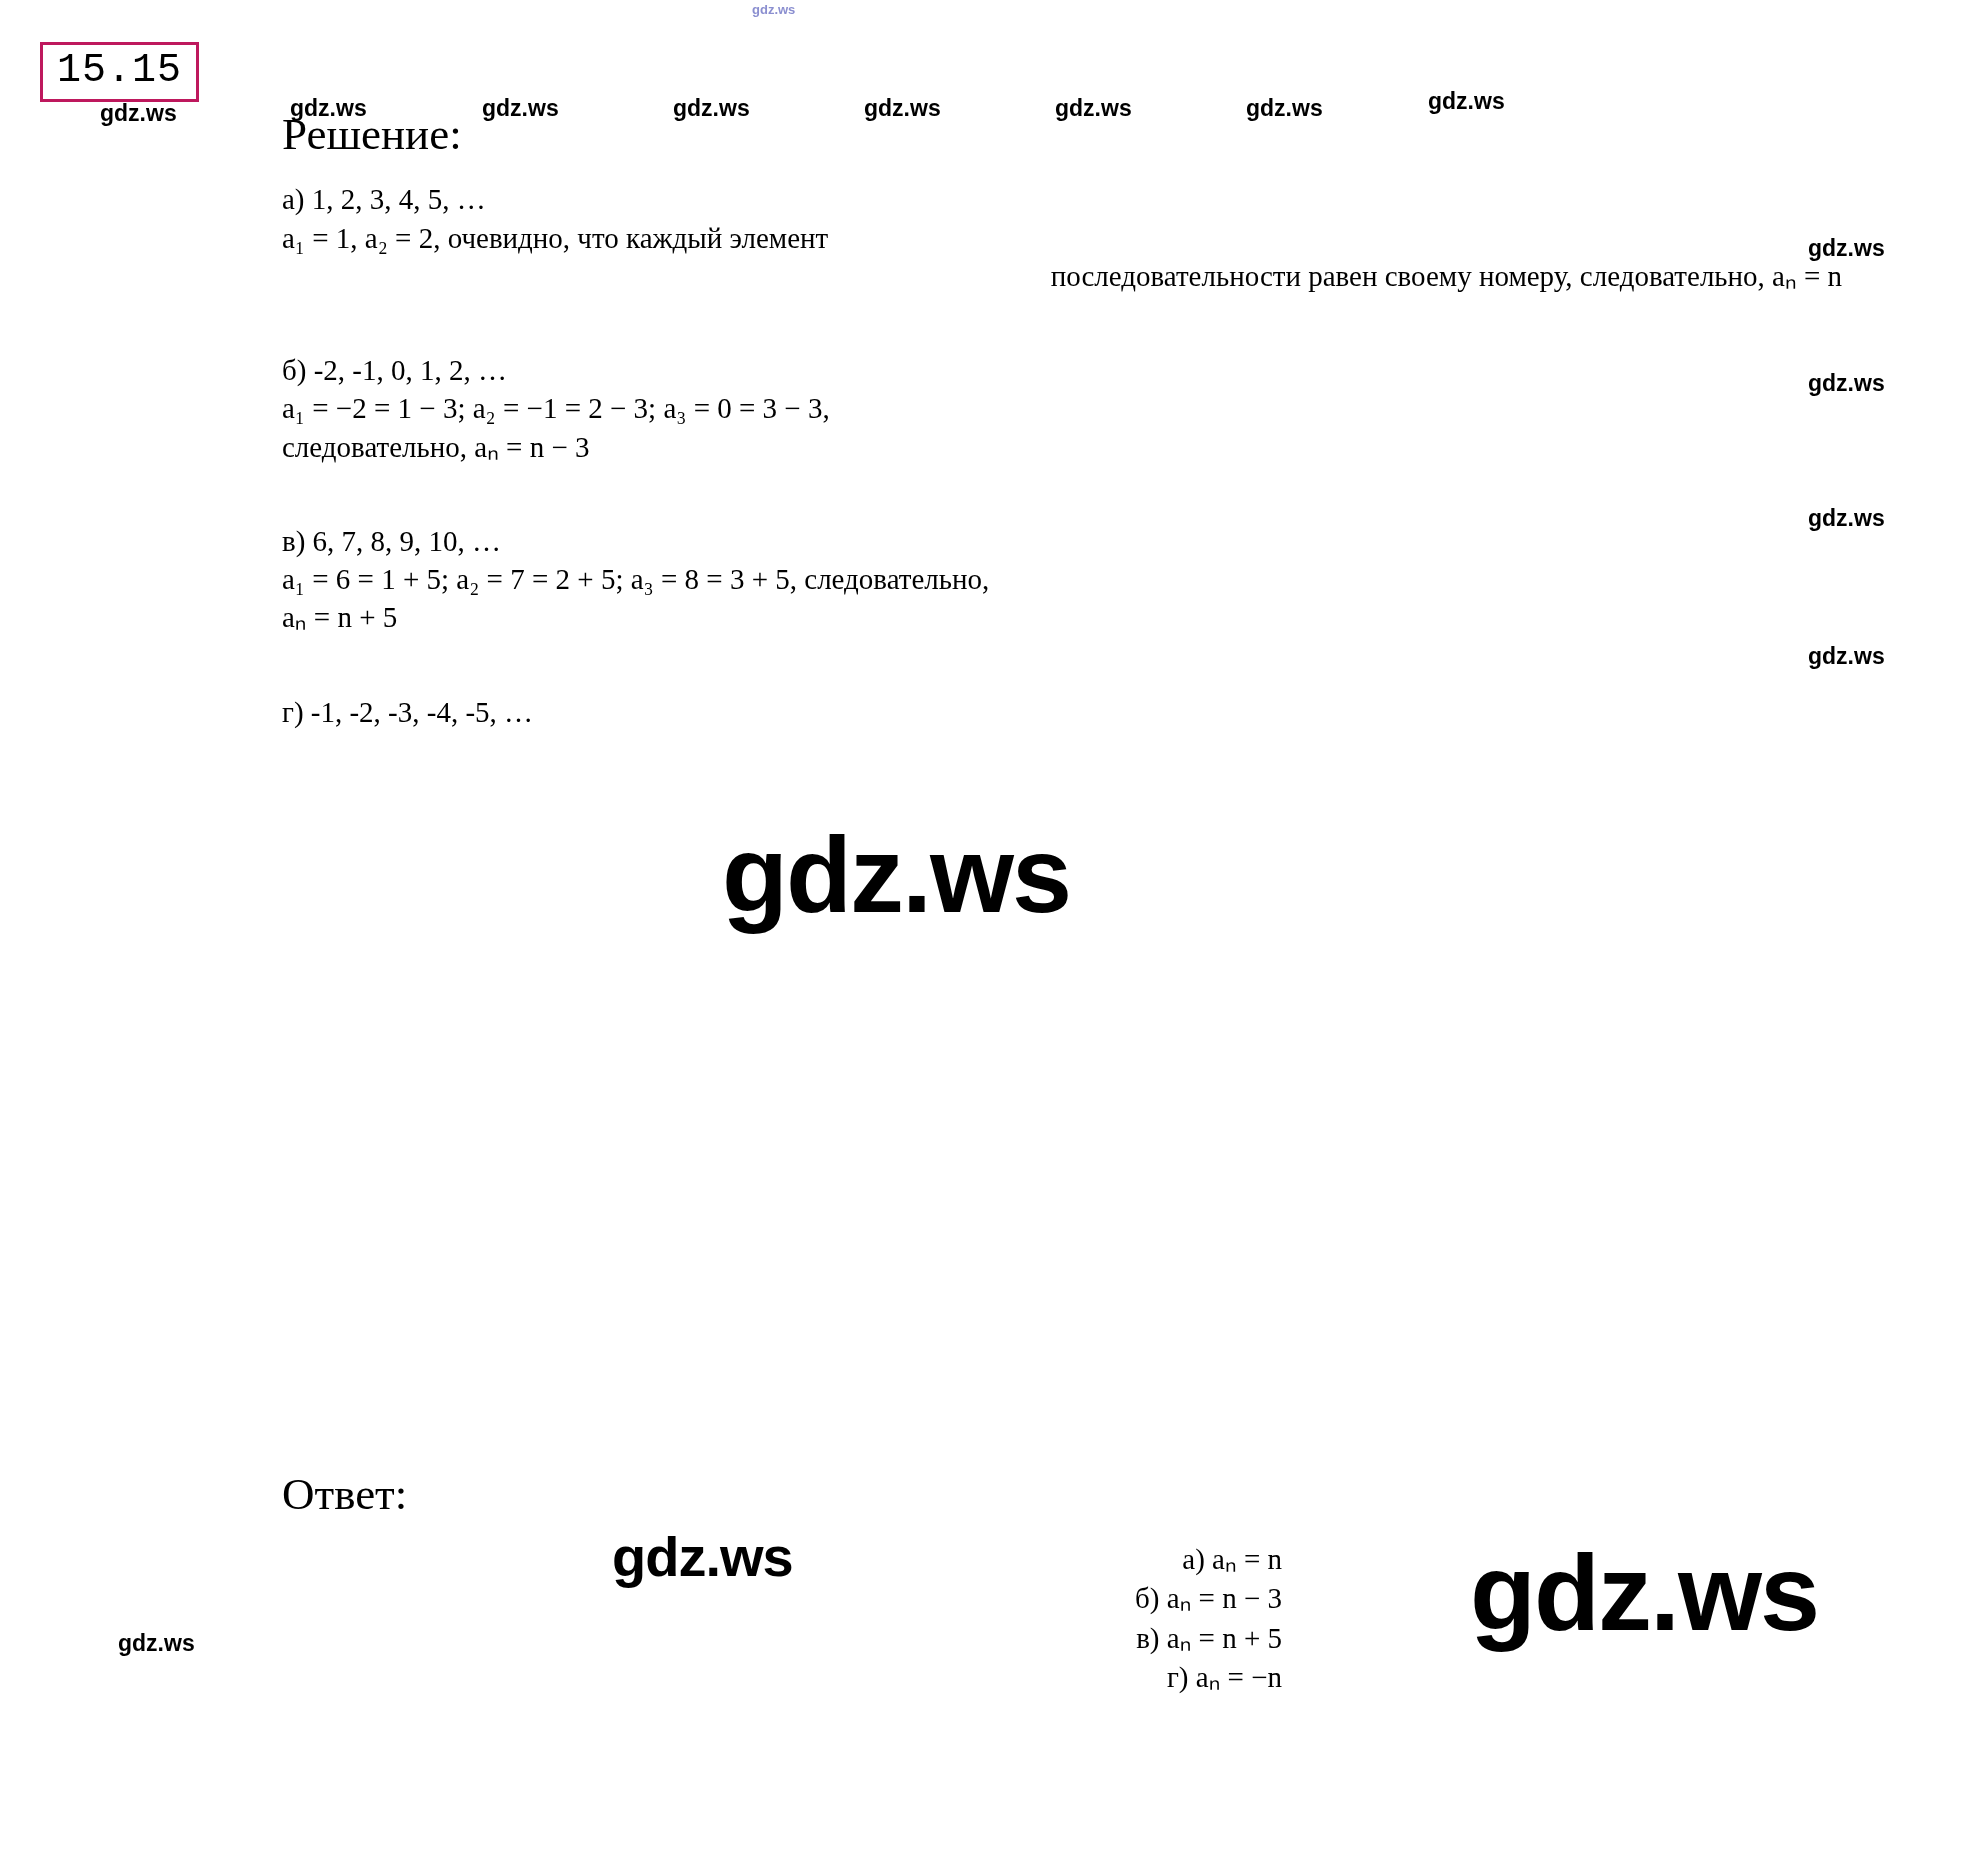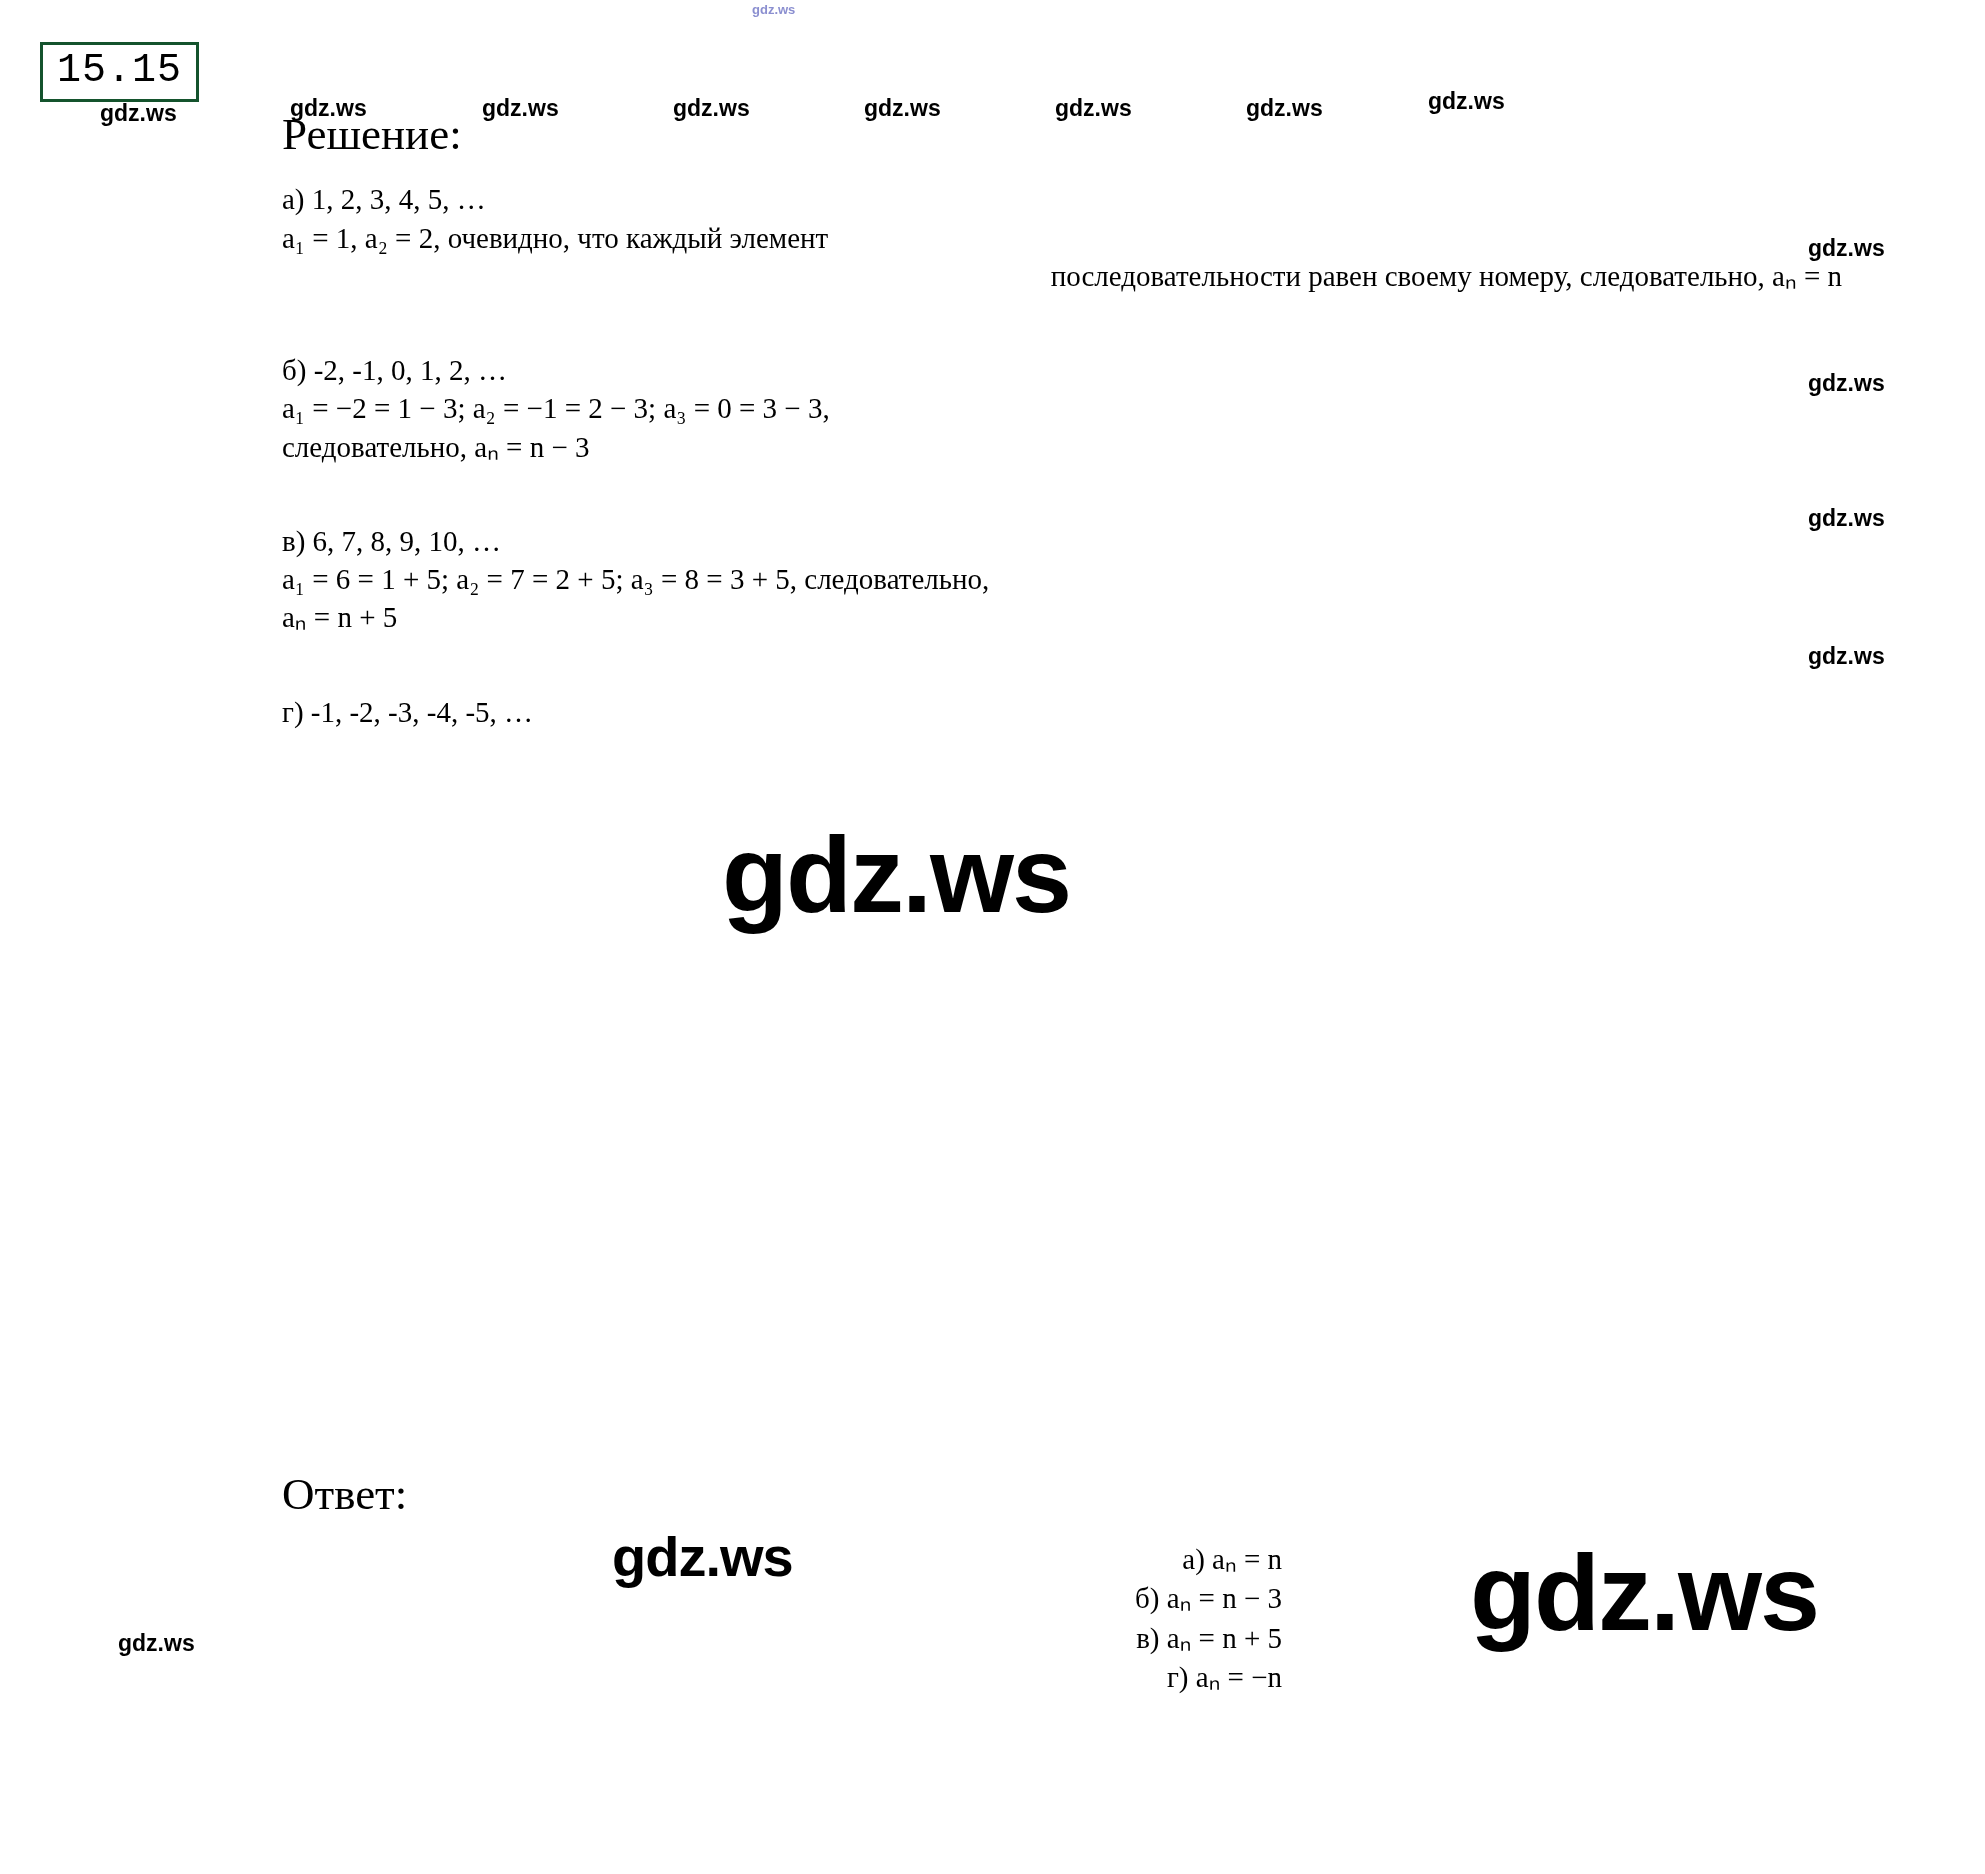--- a/index.html
+++ b/index.html
@@ -28,21 +28,21 @@
   .wm-small { font-size: 23px; color: #000; }
   .wm-tiny  { font-size: 13px; color: #8b8fd0; font-weight: bold; }
   .wm-big   { font-size: 108px; color: #000; letter-spacing: -2px; }
   .wm-mid   { font-size: 56px; color: #000; letter-spacing: -1px; }
 
   
   #ex-badge {
     position: absolute;
     left: 40px;
     top: 42px;
-    border: 3px solid #14532d;
+    border: 3px solid #be185d;
     padding: 6px 14px 8px 14px;
     font-family: "Liberation Mono", monospace;
     font-size: 40px;
     line-height: 1;
     letter-spacing: 1px;
     background: #fff;
   }
 
   
   #solution {

